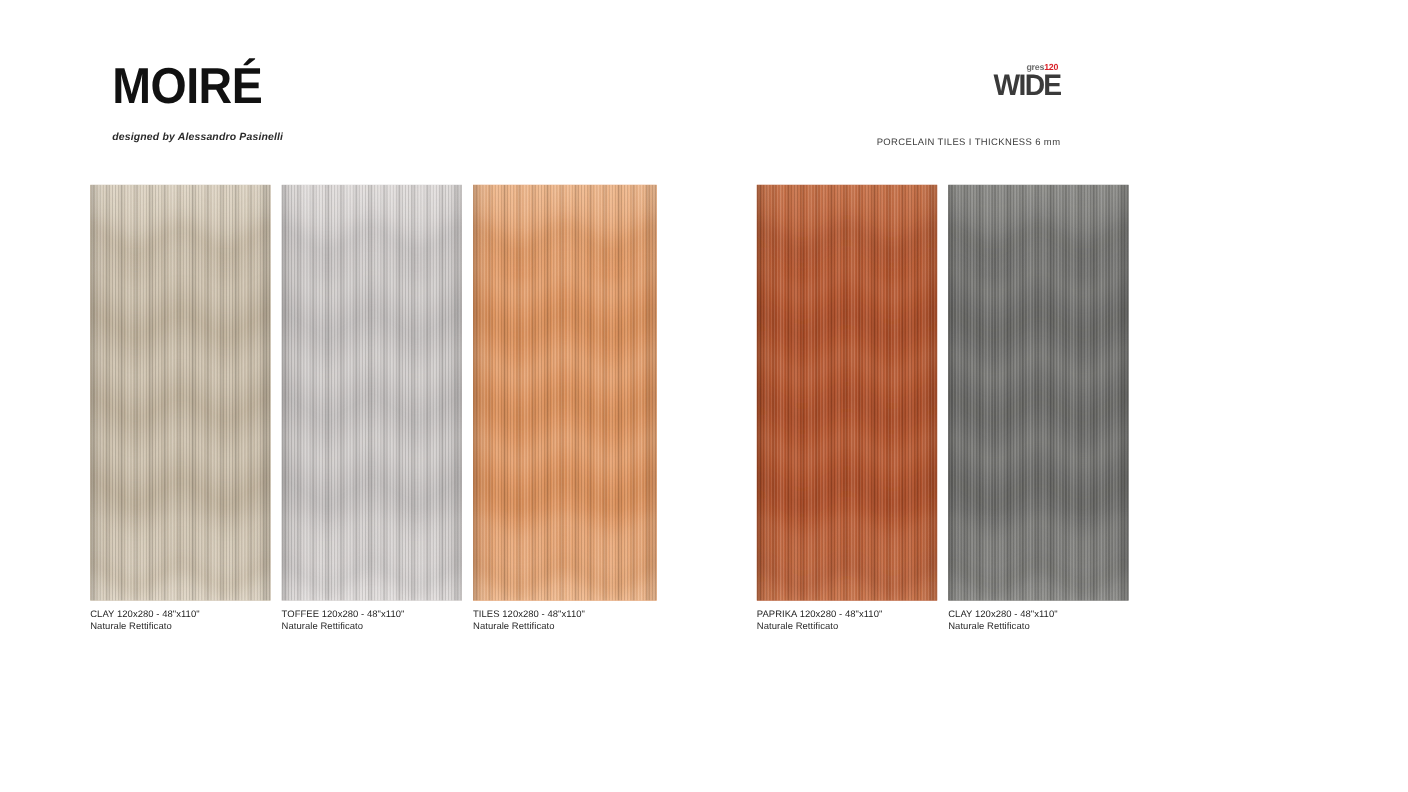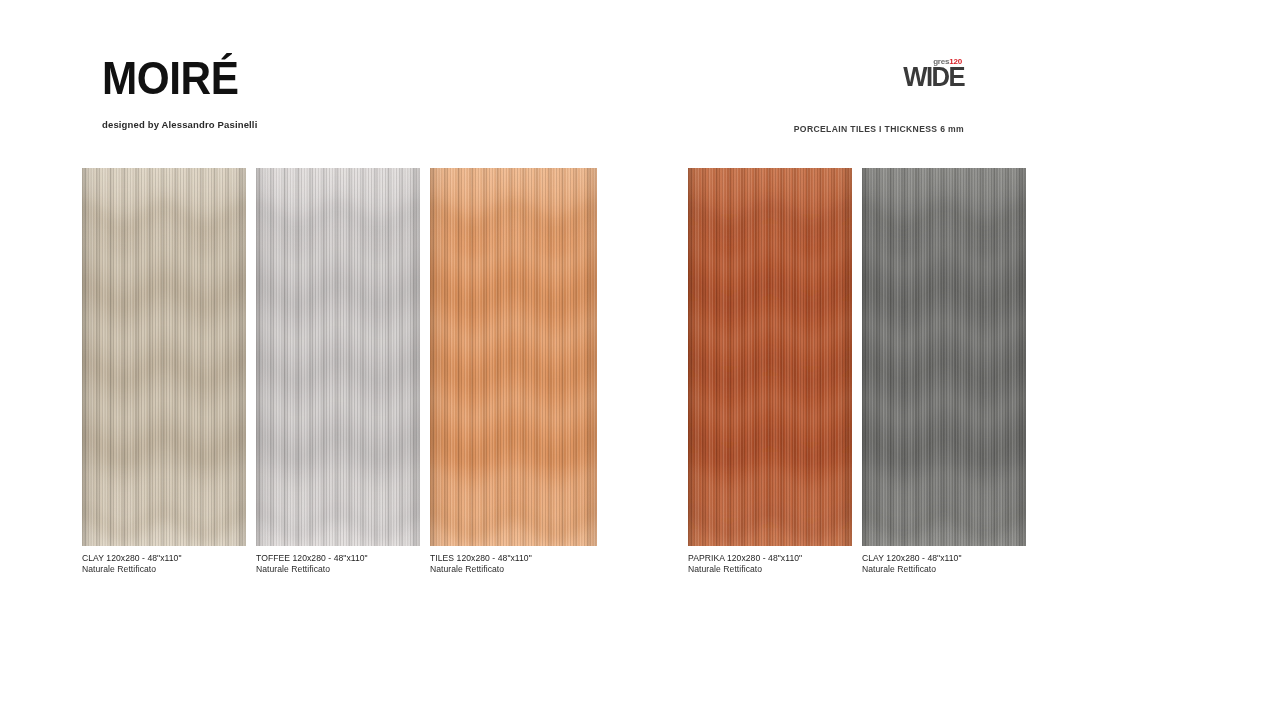--- a/index.html
+++ b/index.html
@@ -40,20 +40,21 @@
     margin: 0;
     white-space: nowrap;
   }
   .designer-credit {
     font-size: 9.5px;
     font-weight: 700;
     color: #2a2a2a;
     letter-spacing: 0.15px;
     margin-top: 18px;
     white-space: nowrap;
+    font-style: italic;
   }
 
   
   .brand-logo {
     position: absolute;
     right: 80px;
     top: 58px;
     text-align: right;
     line-height: 1;
   }
@@ -76,21 +77,21 @@
     transform: scaleX(0.95);
     transform-origin: right center;
     line-height: 0.95;
     white-space: nowrap;
   }
   .spec-line {
     position: absolute;
     right: 80px;
     top: 124px;
     font-size: 8.6px;
-    font-weight: 700;
+    font-weight: 400;
     color: #3c3c3c;
     letter-spacing: 0.35px;
     white-space: nowrap;
   }
 
   
   .tile-row {
     position: absolute;
     left: 0;
     top: 168px;

